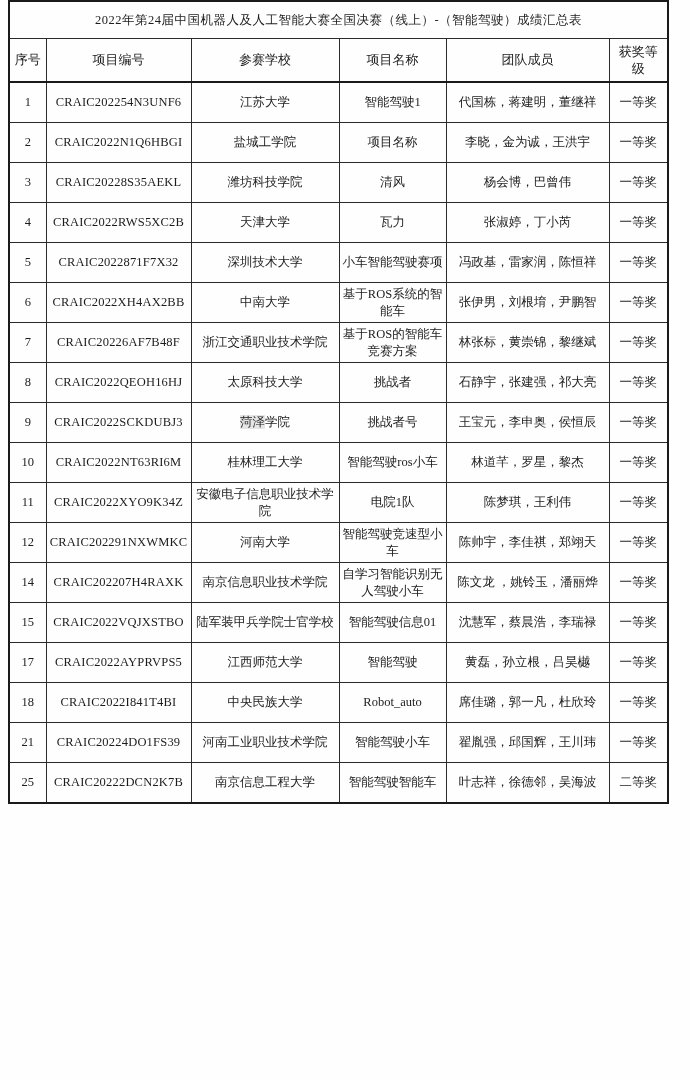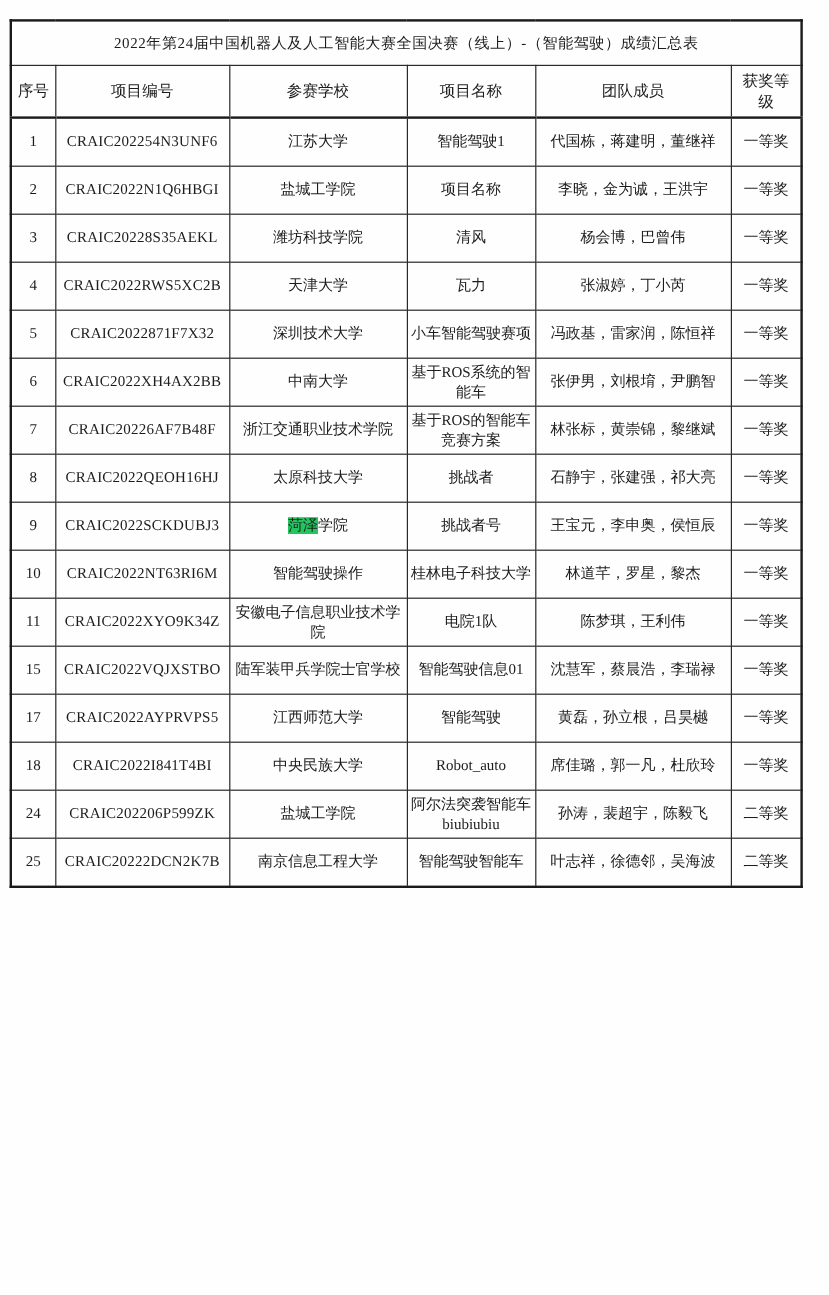--- a/index.html
+++ b/index.html
@@ -6,21 +6,21 @@
     margin: 0;
     padding: 0;
     background: #ffffff;
     font-family: "Liberation Serif", "DejaVu Serif", serif;
     color: #1c1c1c;
   }
   .page {
     width: 691px;
     height: 1079px;
     box-sizing: border-box;
-    padding: 16px 0 0 8px;
+    padding: 0 0 0 8px;
     background: #fefefe;
   }
   table.results {
     border-collapse: collapse;
     table-layout: fixed;
     width: 659px;
     border: 2px solid #1a1a1a;
   }
   table.results td, table.results th {
     border: 1px solid #2a2a2a;
@@ -143,46 +143,62 @@
     <td class="code-cell">CRAIC2022QEOH16HJ</td>
     <td>太原科技大学</td>
     <td>挑战者</td>
     <td>石静宇，张建强，祁大亮</td>
     <td>一等奖</td>
   </tr>
 
   <tr>
     <td>9</td>
     <td class="code-cell">CRAIC2022SCKDUBJ3</td>
-    <td><span class="hl" style="background: #22c55e;">菏泽</span>学院</td>
+    <td><span class="hl" style="background: #e5e5e5;">菏泽</span>学院</td>
     <td>挑战者号</td>
     <td>王宝元，李申奥，侯恒辰</td>
     <td>一等奖</td>
   </tr>
 
   <tr>
     <td>10</td>
     <td class="code-cell">CRAIC2022NT63RI6M</td>
-    <td>智能驾驶操作</td>
-    <td>桂林电子科技大学</td>
+    <td>桂林理工大学</td>
+    <td>智能驾驶ros小车</td>
     <td>林道芊，罗星，黎杰</td>
     <td>一等奖</td>
   </tr>
 
   <tr>
     <td>11</td>
     <td class="code-cell">CRAIC2022XYO9K34Z</td>
     <td>安徽电子信息职业技术学院</td>
     <td>电院1队</td>
     <td>陈梦琪，王利伟</td>
     <td>一等奖</td>
   </tr>
 
-
-
+  <tr>
+    <td>12</td>
+    <td class="code-cell">CRAIC202291NXWMKC</td>
+    <td>河南大学</td>
+    <td>智能驾驶竞速型小车</td>
+    <td>陈帅宇，李佳祺，郑翊天</td>
+    <td>一等奖</td>
+  </tr>
+
+
+  <tr>
+    <td>14</td>
+    <td class="code-cell">CRAIC202207H4RAXK</td>
+    <td>南京信息职业技术学院</td>
+    <td>自学习智能识别无人驾驶小车</td>
+    <td>陈文龙 ，姚铃玉，潘丽烨</td>
+    <td>一等奖</td>
+  </tr>
 
   <tr>
     <td>15</td>
     <td class="code-cell">CRAIC2022VQJXSTBO</td>
     <td>陆军装甲兵学院士官学校</td>
     <td>智能驾驶信息01</td>
     <td>沈慧军，蔡晨浩，李瑞禄</td>
     <td>一等奖</td>
   </tr>
 
@@ -200,31 +216,31 @@
     <td>18</td>
     <td class="code-cell">CRAIC2022I841T4BI</td>
     <td>中央民族大学</td>
     <td>Robot_auto</td>
     <td>席佳璐，郭一凡，杜欣玲</td>
     <td>一等奖</td>
   </tr>
 
 
 
-
-
-
-  <tr>
-    <td>24</td>
-    <td class="code-cell">CRAIC202206P599ZK</td>
-    <td>盐城工学院</td>
-    <td>阿尔法突袭智能车 biubiubiu</td>
-    <td>孙涛，裴超宇，陈毅飞</td>
-    <td>二等奖</td>
-  </tr>
+  <tr>
+    <td>21</td>
+    <td class="code-cell">CRAIC20224DO1FS39</td>
+    <td>河南工业职业技术学院</td>
+    <td>智能驾驶小车</td>
+    <td>翟胤强，邱国辉，王川玮</td>
+    <td>一等奖</td>
+  </tr>
+
+
+
 
   <tr>
     <td>25</td>
     <td class="code-cell">CRAIC20222DCN2K7B</td>
     <td>南京信息工程大学</td>
     <td>智能驾驶智能车</td>
     <td>叶志祥，徐德邻，吴海波</td>
     <td>二等奖</td>
   </tr>
 

